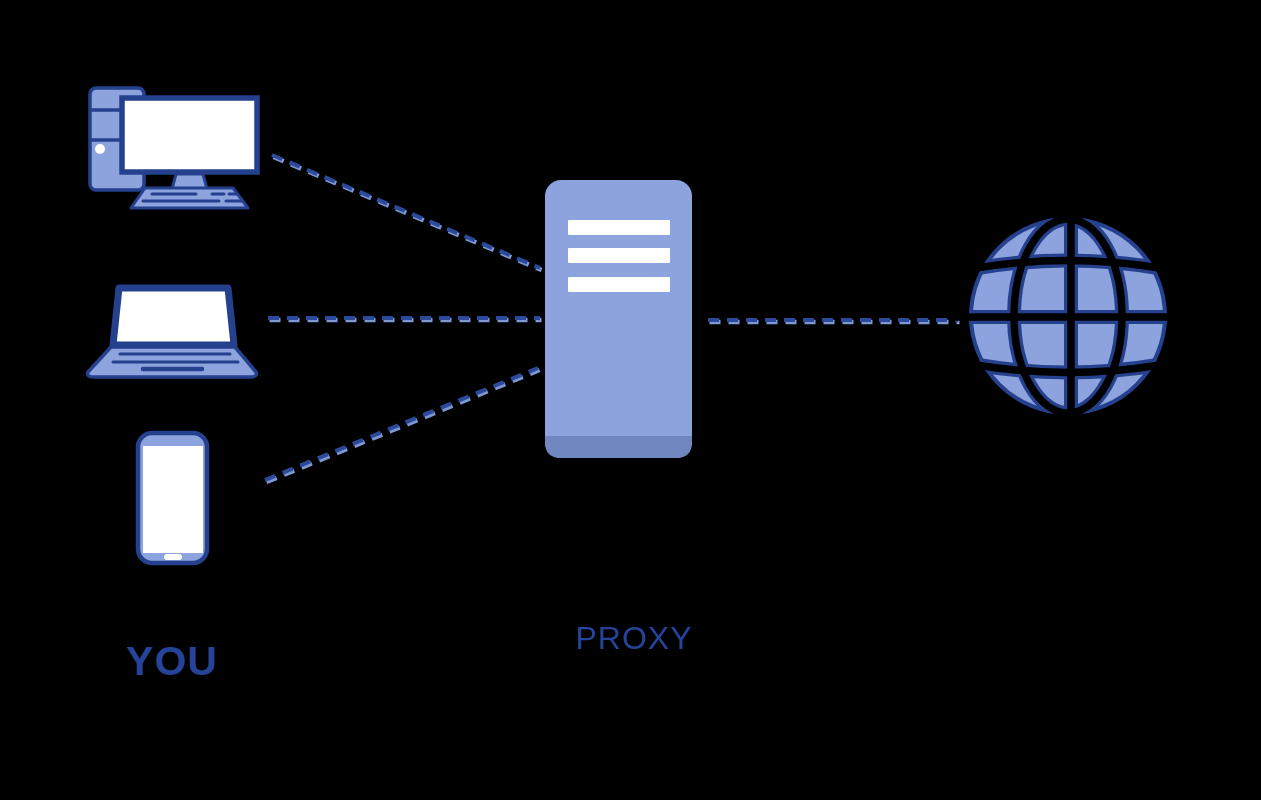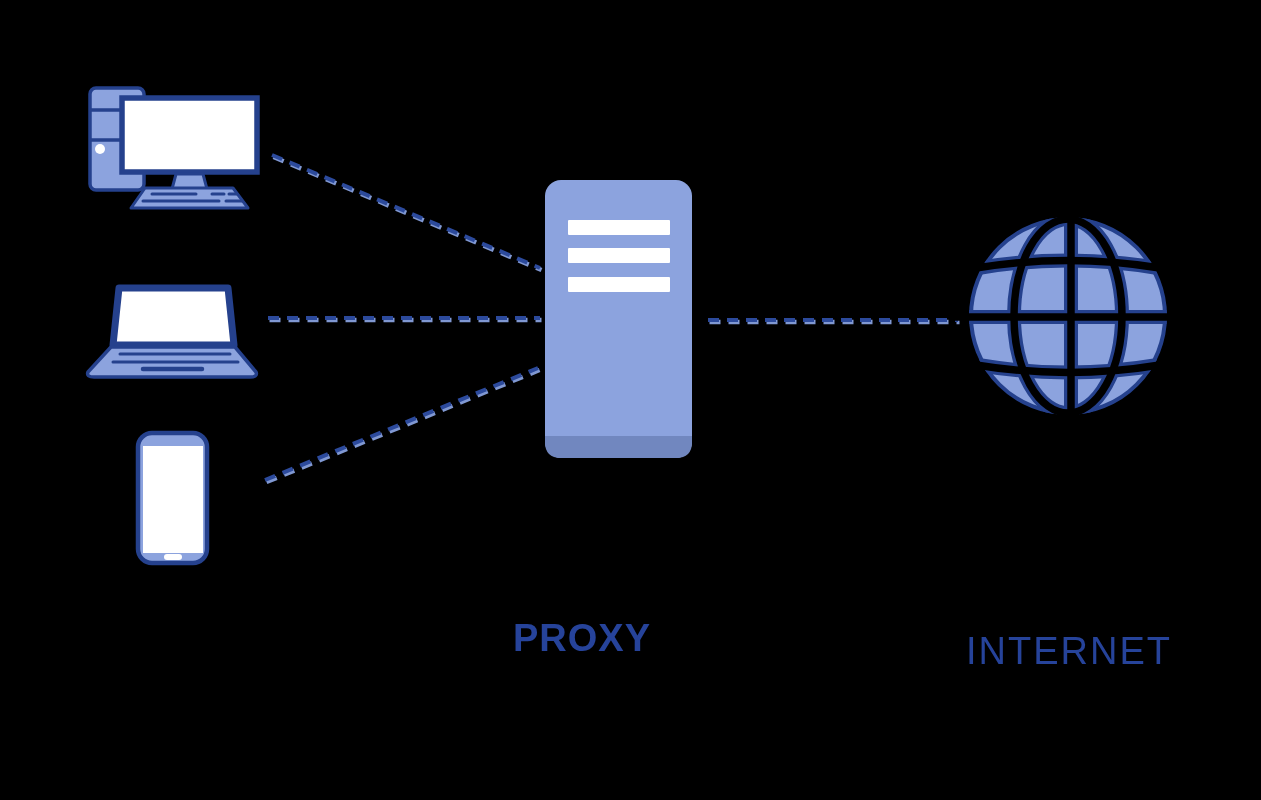--- a/index.html
+++ b/index.html
@@ -29,24 +29,24 @@
     user-select: none;
   }
   .label-you {
     left: 172px;
     top: 638px;
     font-size: 41px;
     font-weight: 700;
     letter-spacing: 1px;
   }
   .label-proxy {
-    left: 582px;
+    left: 634px;
     top: 615px;
-    font-size: 38px;
-    font-weight: 700;
+    font-size: 32px;
+    font-weight: 400;
     letter-spacing: 1px;
     line-height: 46px;
   }
   .label-internet {
     left: 1069px;
     top: 630px;
     font-size: 38px;
     font-weight: 400;
     letter-spacing: 2px;
   }
@@ -144,20 +144,20 @@
       <g stroke="#000000" stroke-width="7.5" fill="none">
         <line x1="1071" y1="204" x2="1071" y2="430"></line>
         <ellipse cx="1068" cy="316" rx="54" ry="97"></ellipse>
         <line x1="954" y1="317" x2="1182" y2="317"></line>
         <path d="M976 268 Q1068 253 1160 268"></path>
         <path d="M976 365 Q1068 380 1160 365"></path>
       </g>
     </g>
   </svg>
 
+  <div class="node-label label-you">YOU</div>
 
   <div class="node-label label-proxy">
     <div>PROXY</div>
   </div>
 
-  <div class="node-label label-internet">INTERNET</div>
 
 </div>
 
 </body></html>

